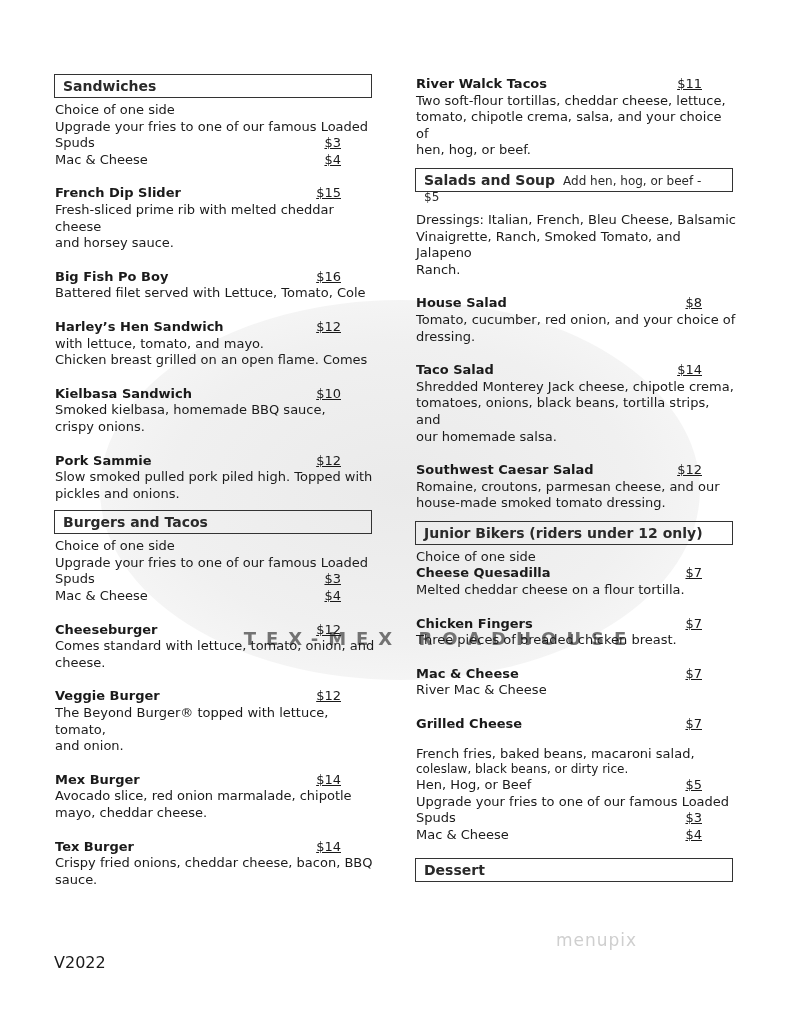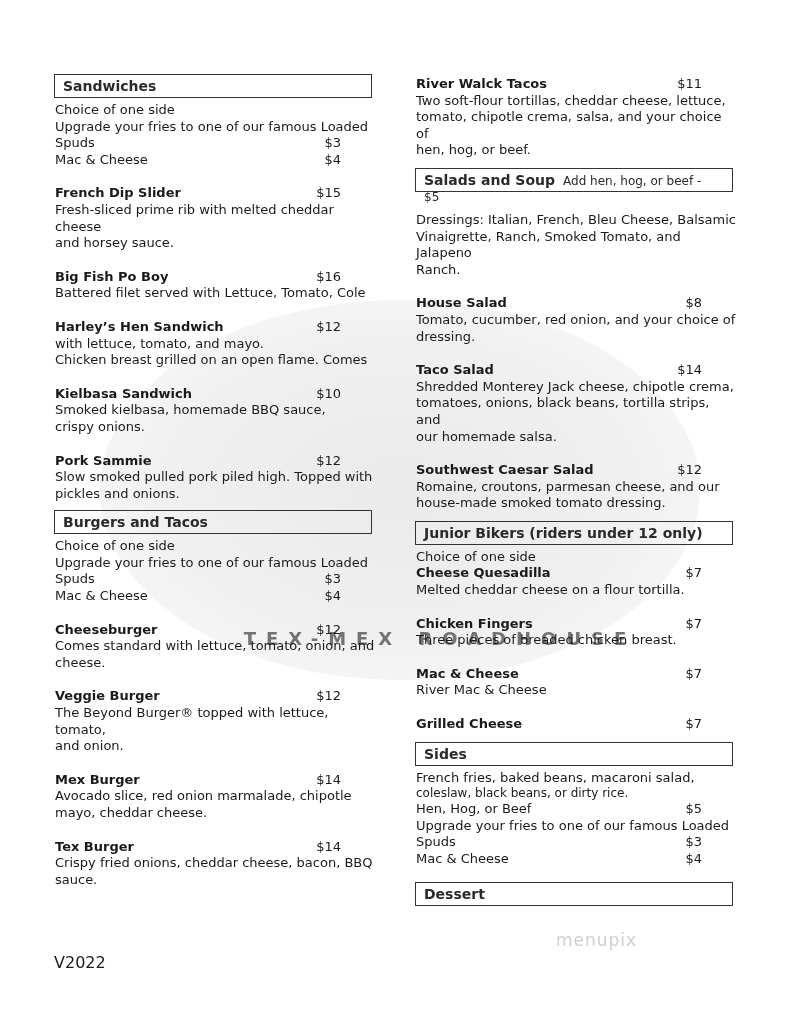--- a/index.html
+++ b/index.html
@@ -20,21 +20,21 @@
     .col-left { left: 55px; top: 74px; width: 320px; }
     .col-right { left: 416px; top: 76px; width: 320px; }
     .hdr {
       border: 1.5px solid #333; height: 24px; box-sizing: border-box; padding: 3px 13px 0 8px;
       font-weight: bold; font-size: 14px; color: #2a2a2a; width: 318px; margin-left: -1px;
     }
     .hdr .sub { font-weight: normal; font-size: 12px; margin-left: 8px; }
     .line { font-size: 13px; line-height: 16.6px; position: relative; }
     .row { display: flex; justify-content: space-between; width: 286px; font-size: 13px; line-height: 16.6px; }
     .row.bold { font-weight: bold; }
-    .row .price { font-weight: normal; }
+    .row .price { font-weight: normal; text-decoration: underline; }
     .gap { height: 17px; }
     .version { position: absolute; left: 54px; top: 953px; font-size: 16px; z-index: 1; }
     .mark { position: absolute; left: 556px; top: 930px; font-size: 17px; color: #cfcfcf; letter-spacing: 1px; z-index: 0; }
   </style>
 </head>
 <body>
 
 <div class="watermark"></div>
 <div class="wm-text">TEX-MEX ROADHOUSE</div>
 <div class="mark">menupix</div>
@@ -219,21 +219,20 @@
     <div class="line">River Mac &amp; Cheese</div>
   </div>
   <div class="gap"></div>
   <div>
     <div class="row bold">
         <span>Grilled Cheese</span>
         <span class="price">$7</span>
       </div>
   </div>
   <div style="height:9px"></div>
-  <div class="hdr"><span>Sides</span></div>
   <div class="line" style="margin-top:4px">French fries, baked beans, macaroni salad,</div>
   <div class="line" style="font-size:12px;line-height:15px">coleslaw, black beans, or dirty rice.</div>
   <div class="row">
       <span>Hen, Hog, or Beef</span>
       <span class="price">$5</span>
     </div>
   <div class="line">Upgrade your fries to one of our famous Loaded</div>
   <div class="row">
       <span>Spuds</span>
       <span class="price">$3</span>

